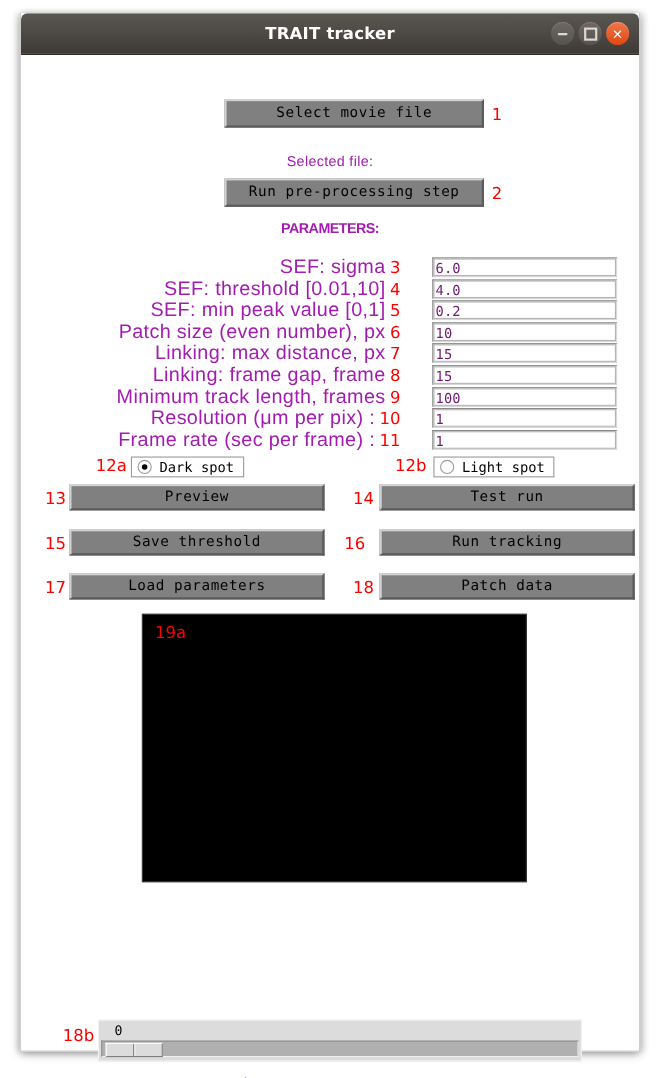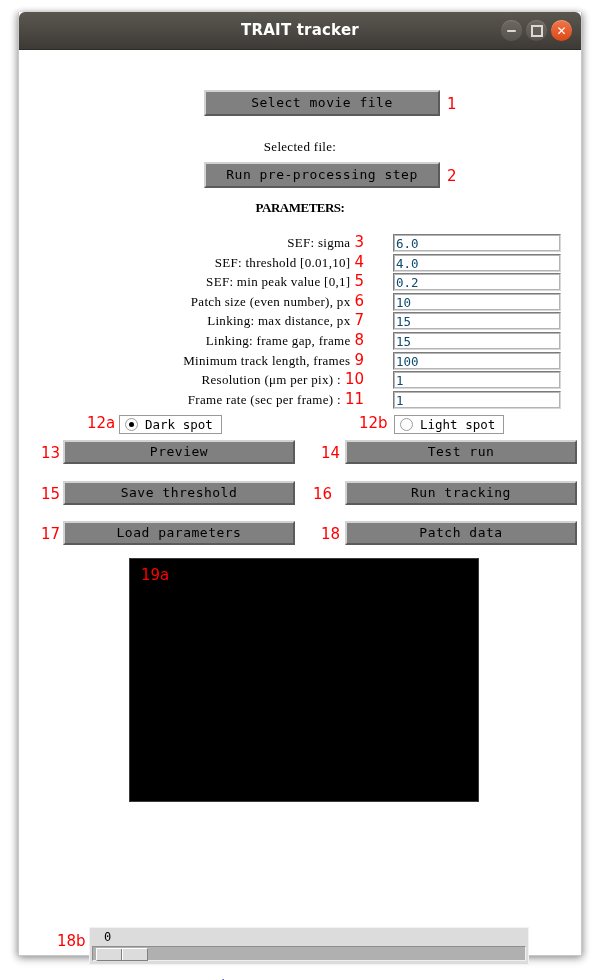--- a/index.html
+++ b/index.html
@@ -67,53 +67,53 @@
     cursor: default;
     letter-spacing: 0.5px;
   }
   .num {
     color: #ff0000;
     font-family: "DejaVu Sans", sans-serif;
     font-size: 15px;
     line-height: 1;
   }
   .statictext {
-    font-family: Liberation Serif, serif;
+    font-family: Liberation Sans, sans-serif;
     font-size: 13px;
-    color: #000000;
+    color: #a21caf;
     letter-spacing: 0.3px;
   }
   .entry {
     background: #ffffff;
     border-top: 1px solid #7c7c7c;
     border-left: 1px solid #7c7c7c;
     border-right: 1px solid #d8d8d8;
     border-bottom: 1px solid #d8d8d8;
     outline: 1px solid #b4b4b4;
     outline-offset: -2px;
     font-family: "DejaVu Sans Mono", monospace;
     font-size: 12.5px;
-    color: #0c4a6e;
+    color: #701a75;
     padding: 0 2px;
     box-sizing: border-box;
     height: 18px;
     line-height: 17px;
   }
 
   
   #content { position: relative; height: 906px; }
 
   .centerbtn { position: absolute; left: 185px; width: 236px; height: 26px; line-height: 22px; }
 
   #params-labels {
     position: absolute; left: 10px; top: 182px; width: 335px;
     text-align: right;
   }
   .prow { height: 19.6px; white-space: nowrap; }
-  .prow .lbl { font-size: 13px; }
+  .prow .lbl { font-size: 18px; }
   .prow .num { margin-left: 4px; }
 
   #params-entries { position: absolute; left: 374px; top: 184px; width: 168px; }
   #params-entries .entry { margin-bottom: 1.6px; width: 100%; }
 
   
   .radiobox {
     border: 1px solid #9a9a9a;
     background: #ffffff;
     display: inline-flex; align-items: center;

